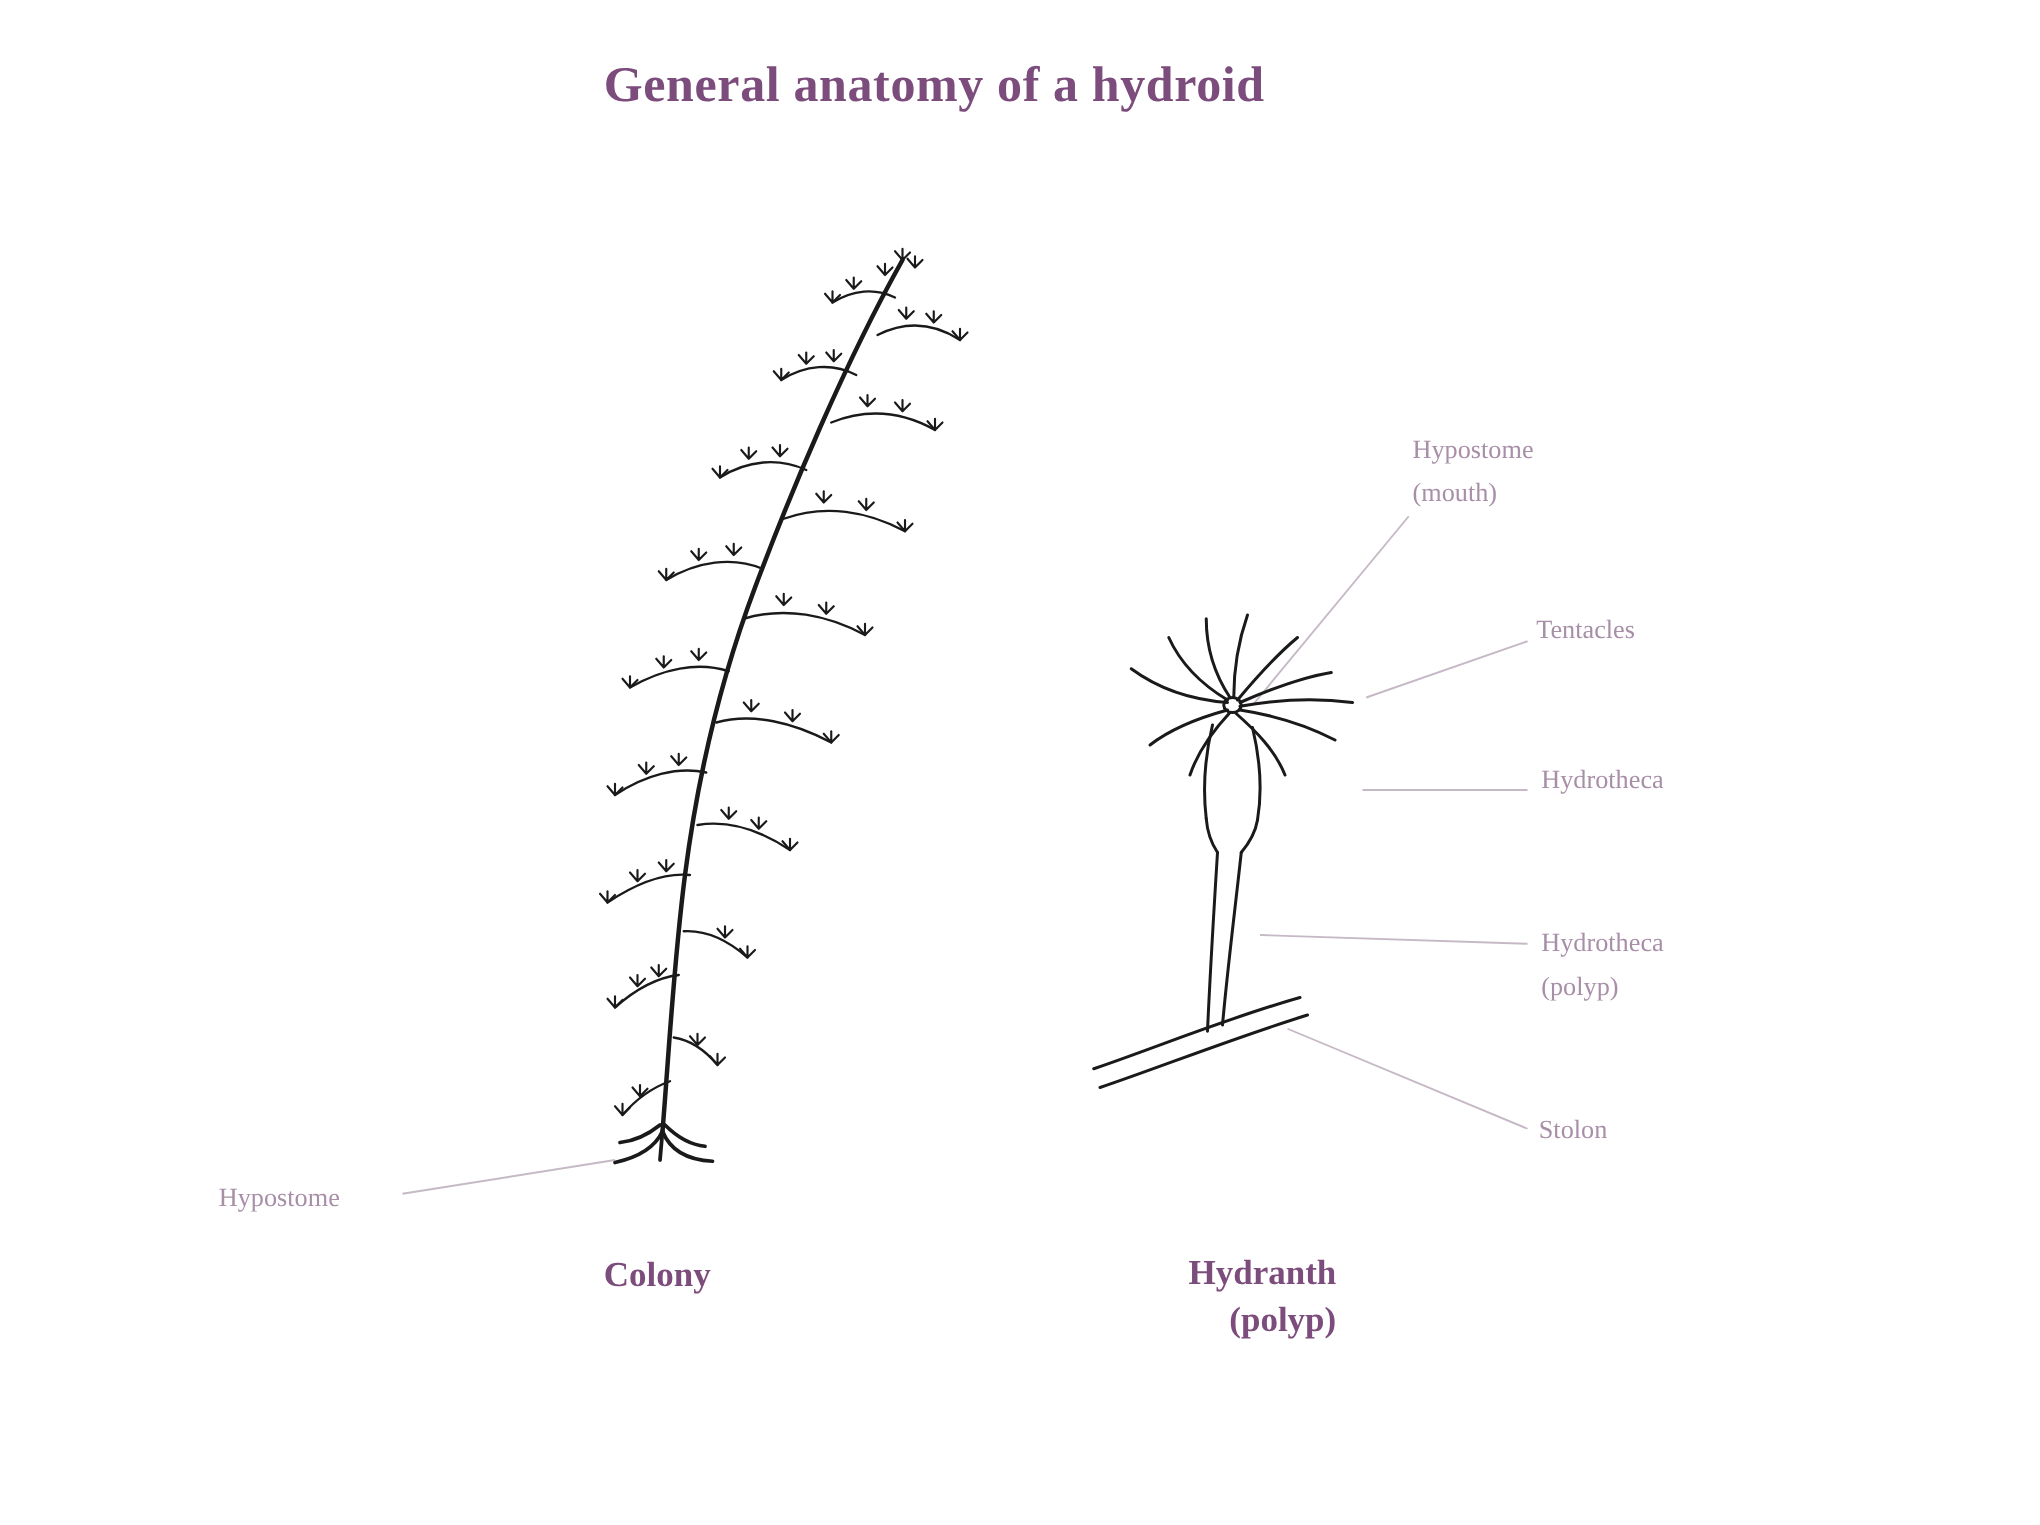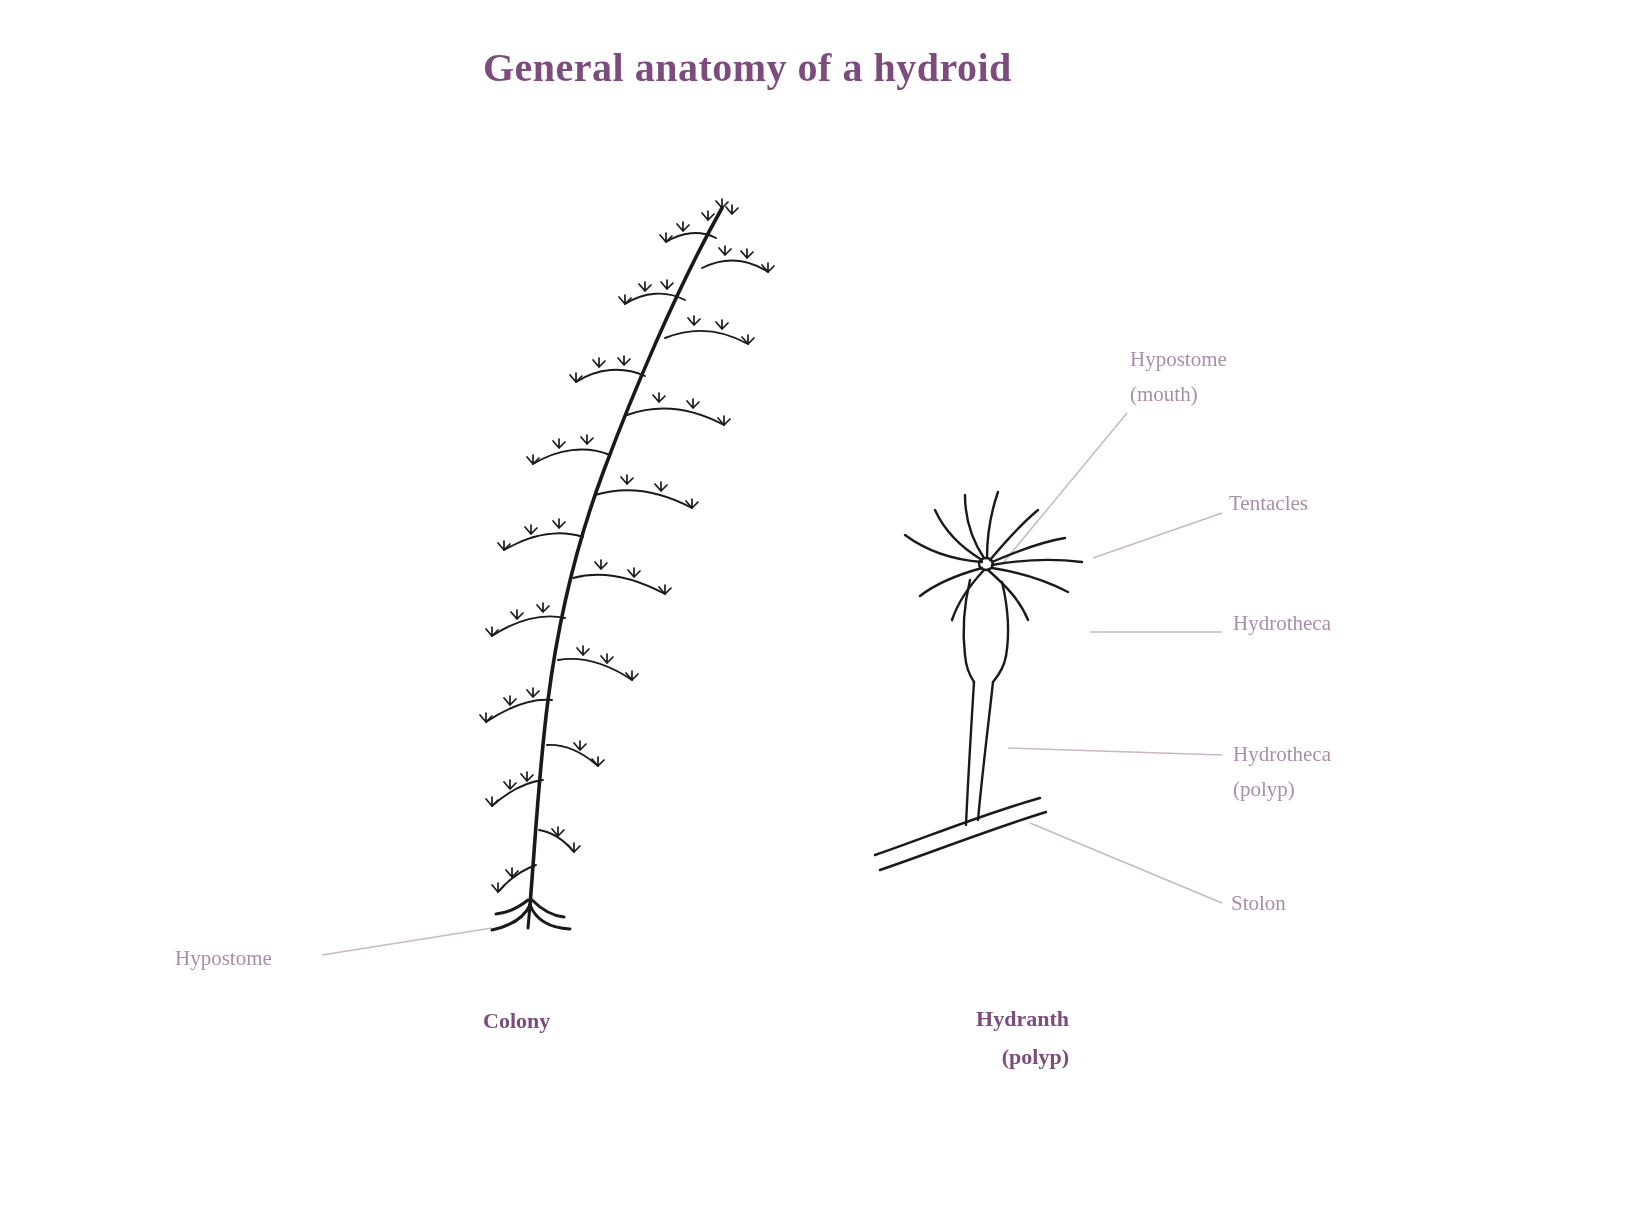--- a/index.html
+++ b/index.html
@@ -21,21 +21,21 @@
     letter-spacing: 0.5px;
     white-space: nowrap;
   }
   .part-label {
     font-size: 21px;
     color: #a88fa8;
     line-height: 35px;
     white-space: nowrap;
   }
   .caption {
-    font-size: 22px;
+    font-size: 28px;
     font-weight: bold;
     color: #7c4d7c;
     line-height: 38px;
     white-space: nowrap;
   }
   #caption-hydranth { left: 847px; top: 1000px; width: 222px; text-align: right; }
   #caption-colony { left: 483px; top: 1002px; }
   #label-hydrorhiza { left: 175px; top: 941px; }
   #label-hypostome { left: 1130px; top: 342px; }
   #label-tentacles { left: 1229px; top: 486px; text-align: center; }

